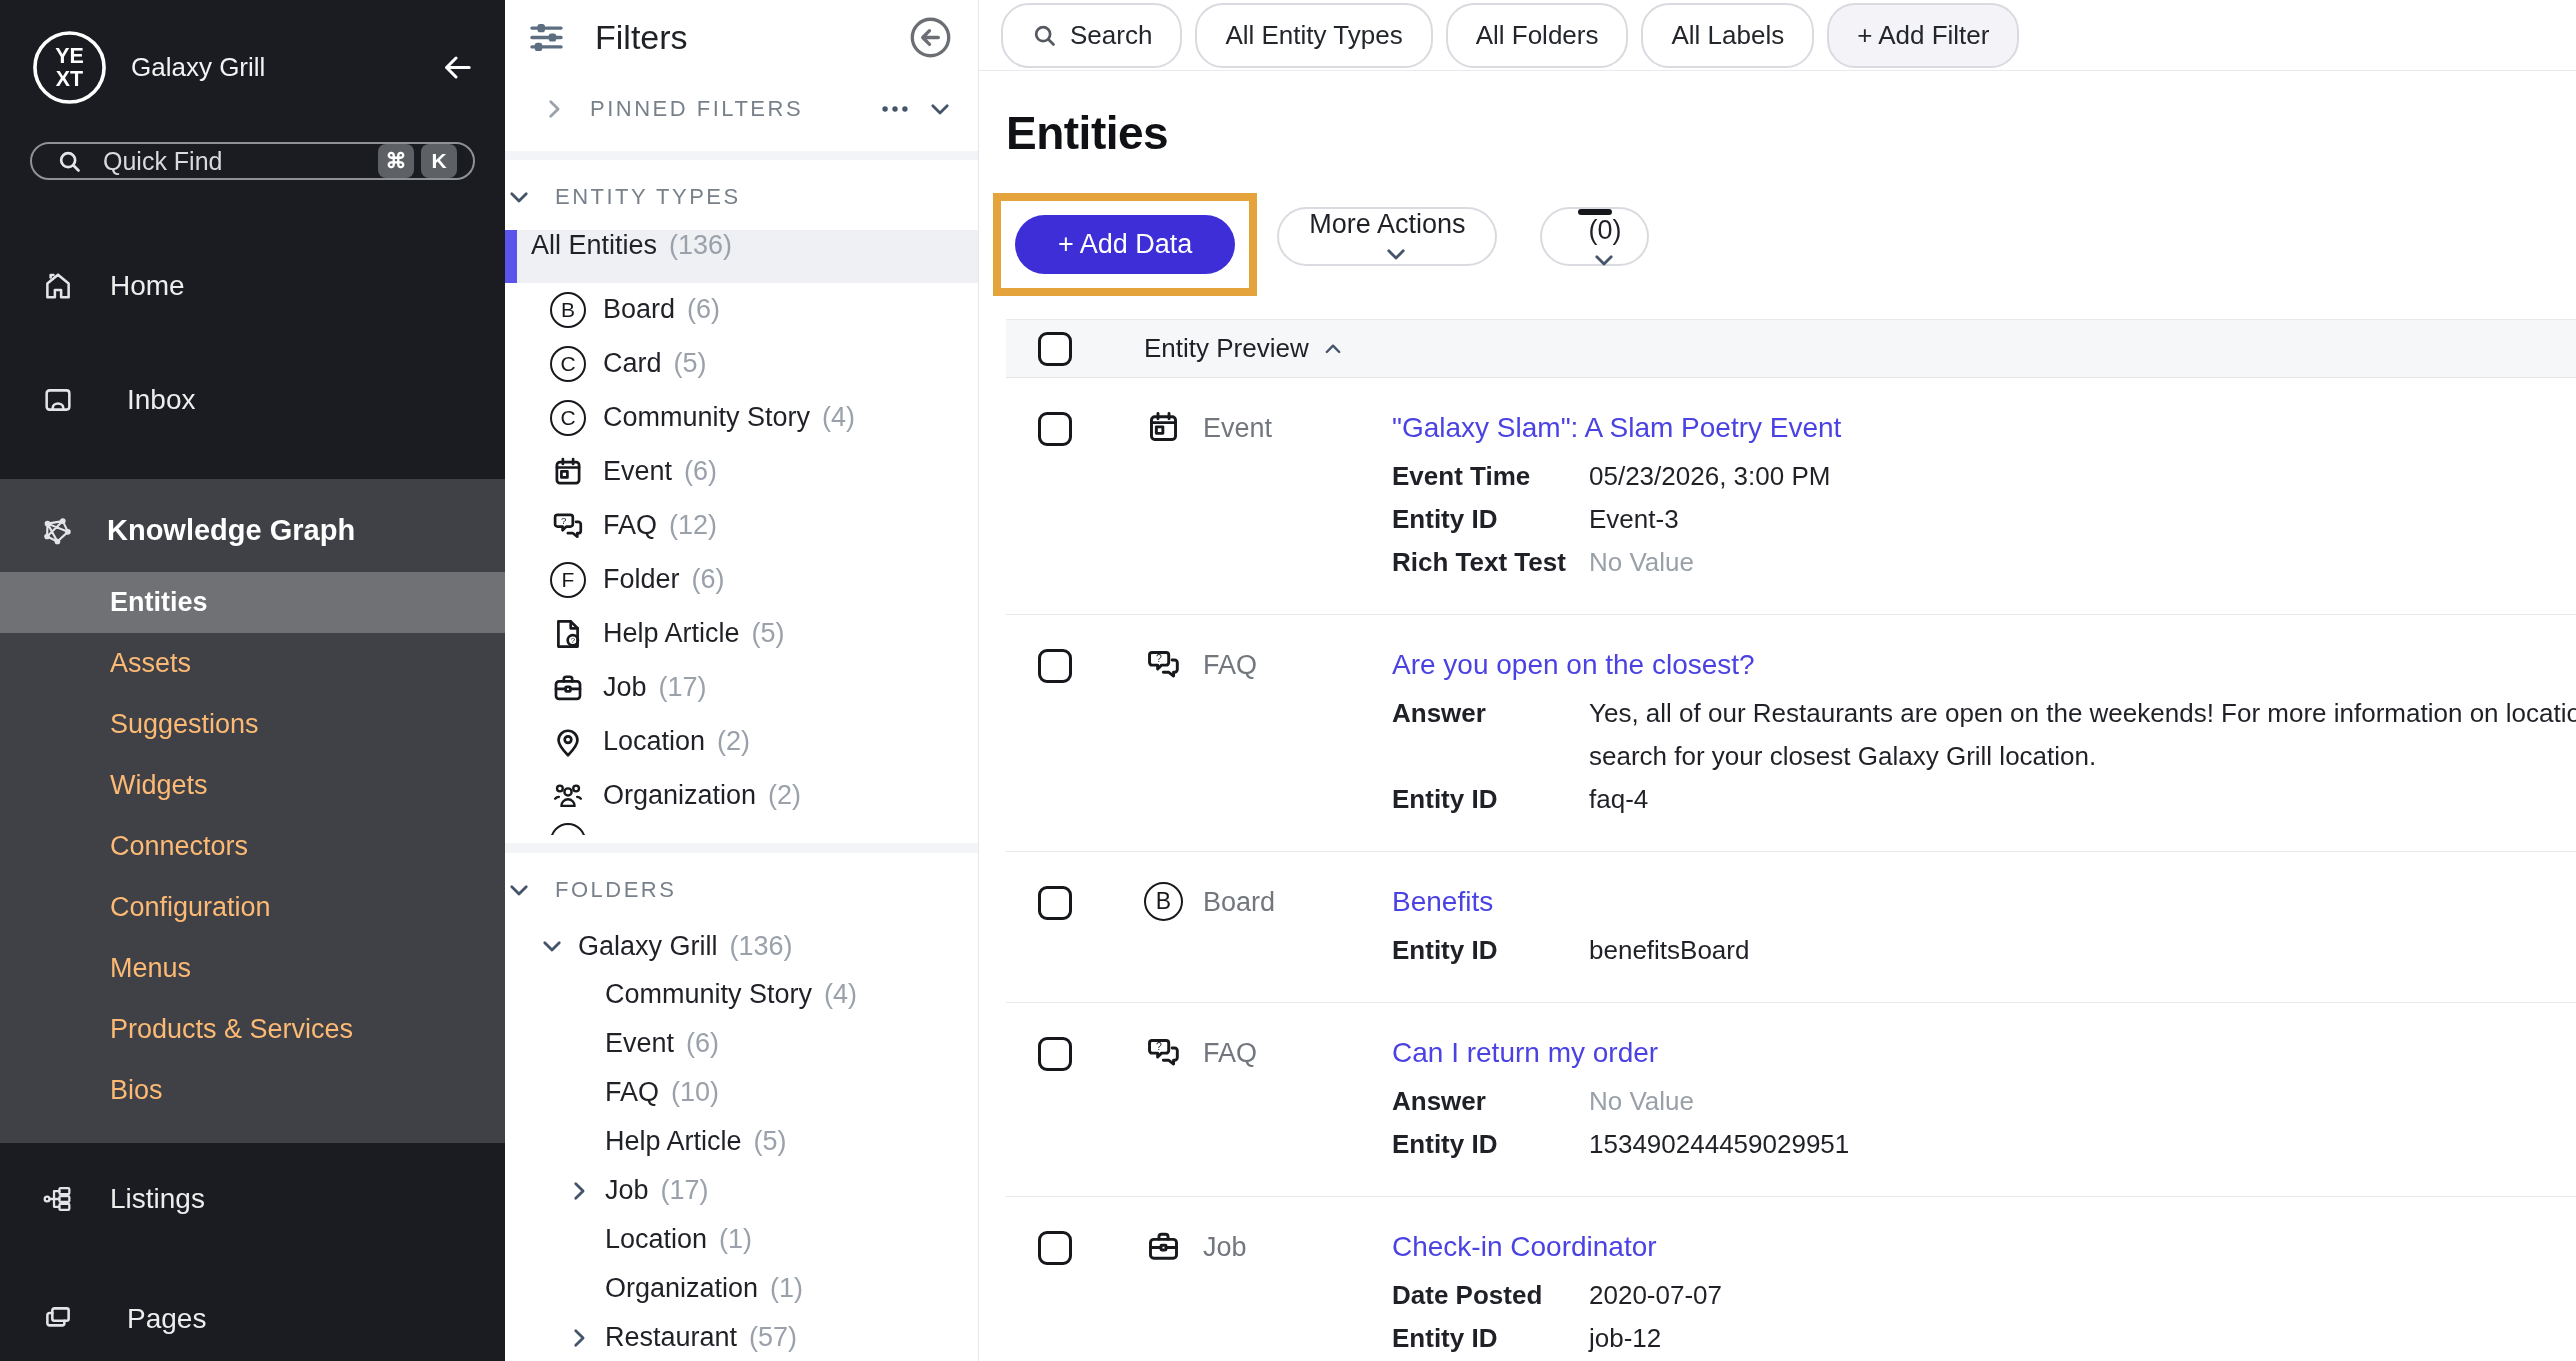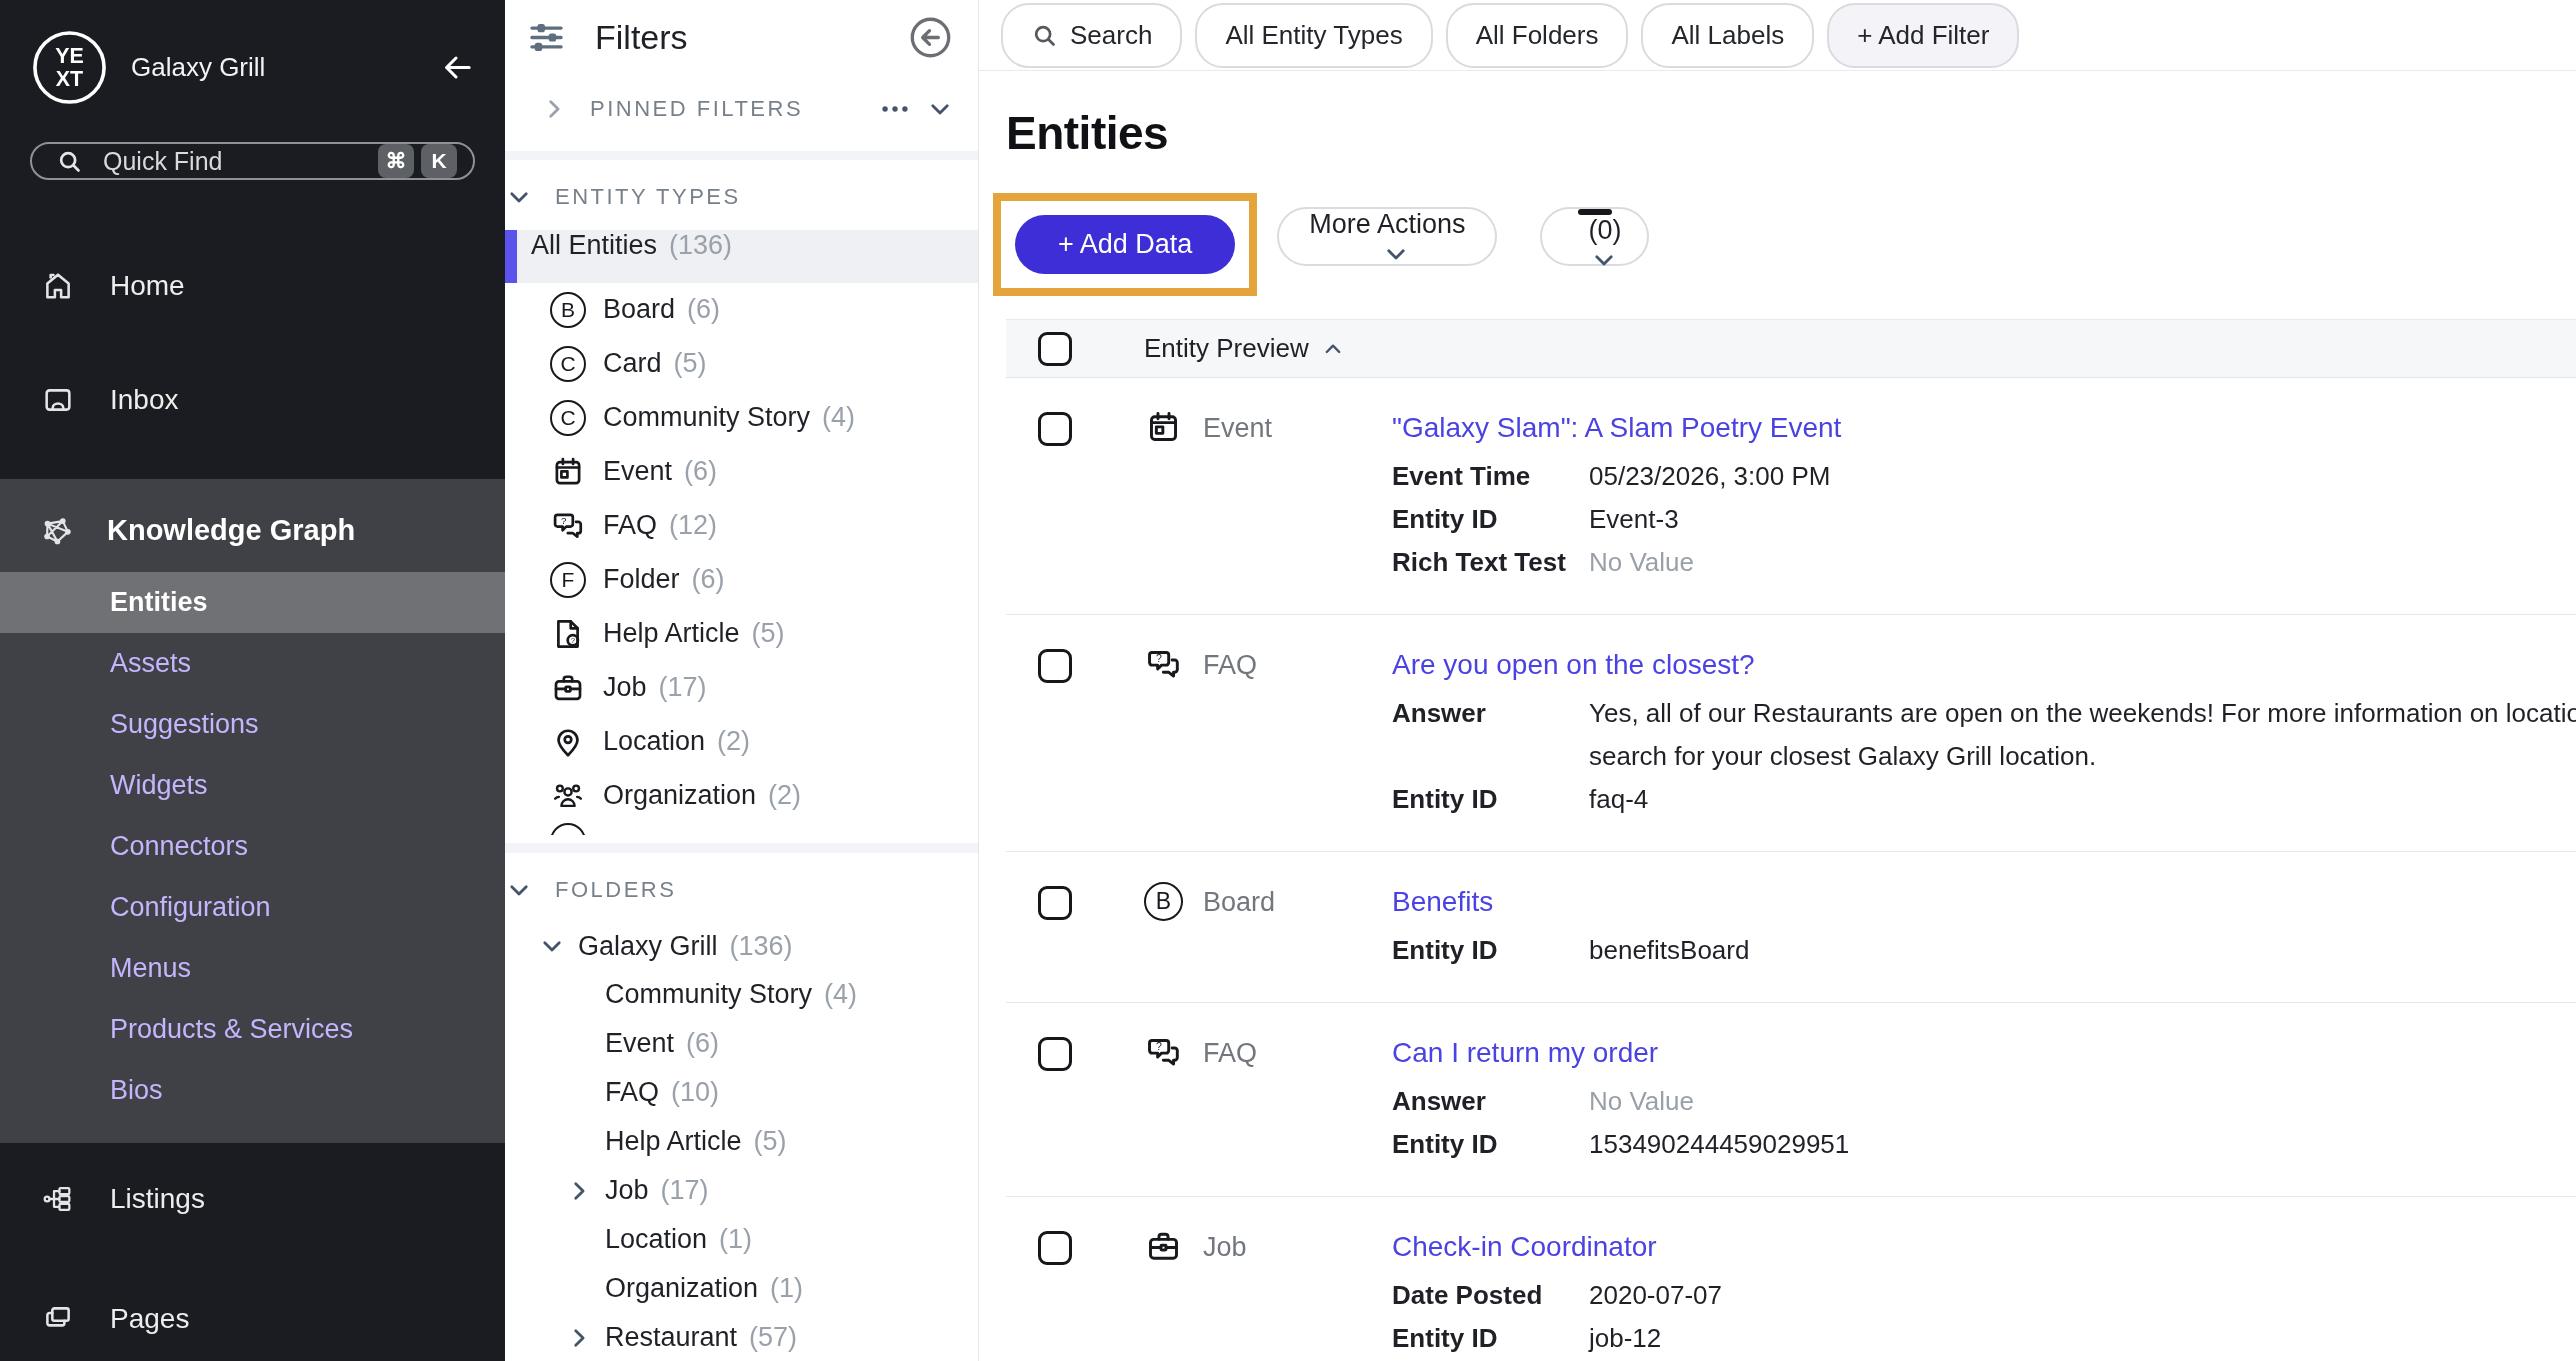--- a/index.html
+++ b/index.html
@@ -14,28 +14,28 @@
   .account-name { font-size:26px; margin-left:22px; color:#f2f3f4; flex:1; }
   .collapse-arrow { width:35px; height:35px; color:#fff; }
   .collapse-arrow svg { width:100%; height:100%; }
   .quickfind { margin:35px 30px 0 30px; height:61px; border:2px solid #8e9196; border-radius:32px; display:flex; align-items:center; padding:0 16px 0 24px; }
   .quickfind .qf-search { width:27px; height:27px; color:#e4e5e7; }
   .quickfind .qf-search svg { width:100%; height:100%; }
   .qf-placeholder { font-size:25px; color:#d8dadc; margin-left:20px; flex:1; }
   .kbd { background:#5d6065; border-radius:8px; min-width:36px; height:34px; display:flex; align-items:center; justify-content:center; font-size:21px; color:#fff; margin-left:7px; font-weight:600; }
   .sb-nav { display:flex; flex-direction:column; margin-top:55px; }
   .sb-item { display:flex; align-items:center; height:102px; padding-left:41px; cursor:pointer; }
-  .sb-item + .sb-item { margin-top:12px; }
+  .sb-item + .sb-item { margin-top:12px;gap:17px; }
   .sb-icon { width:34px; height:34px; min-width:34px; color:#e3e4e7; }
   .sb-icon svg { width:100%; height:100%; }
   .sb-label { font-size:28px; margin-left:35px; color:#eceded; }
   .kg-section { background:#3f4146; margin-top:28px; padding-bottom:22px; }
   .kg-head { display:flex; align-items:center; height:93px; padding-left:39px; padding-top:10px; cursor:pointer; }
   .kg-head .sb-label { font-weight:700; color:#fff; font-size:29px; margin-left:34px; }
-  .kg-sub-item { height:61px; display:flex; align-items:center; padding-left:110px; font-size:27px; color:#c4b5fd; cursor:pointer; }
+  .kg-sub-item { height:61px; display:flex; align-items:center; padding-left:110px; font-size:27px; color:#fdba74; cursor:pointer; }
   .kg-sub-item.selected { background:#6f7175; color:#fff; font-weight:700; }
   .sb-nav.bottom { margin-top:0; padding-top:2px; }
   .sb-nav.bottom .sb-item { height:108px; }
 
   
   .fpanel { width:474px; min-width:474px; height:100%; background:#fff; border-right:1px solid #e4e6ea; display:flex; flex-direction:column; overflow:hidden; }
   .fp-header { display:flex; align-items:center; padding:14px 24px 0 21px; }
   .fp-sliders { width:41px; height:41px; color:#5c6e80; }
   .fp-sliders svg { width:100%; height:100%; }
   .fp-title { font-size:34px; color:#1f2127; margin-left:28px; flex:1; }

